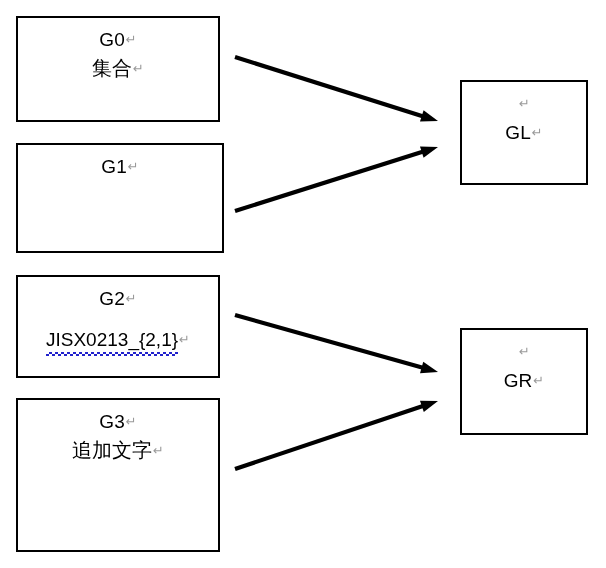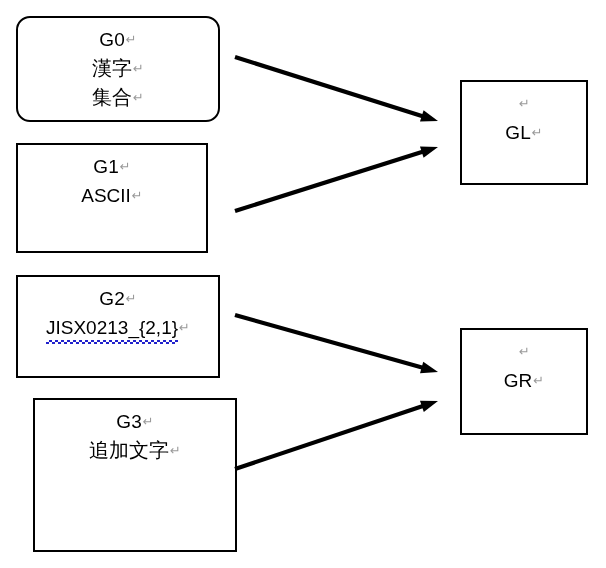--- a/index.html
+++ b/index.html
@@ -78,37 +78,35 @@
     width: 606px;
     height: 568px;
     pointer-events: none;
   }
 </style>
 </head>
 <body>
 
 <div id="canvas">
 
-  <div class="box" id="box-g0" style="left: 16px; top: 16px; width: 204px; height: 106px; border-radius: 14px;">
+  <div class="box" id="box-g0" style="left: 16px; top: 16px; width: 204px; height: 106px;">
     <span class="line"><span>G0</span><span class="pmark">↵</span></span>
-    <span class="line cjk"><span>漢字</span><span class="pmark">↵</span></span>
     <span class="line cjk"><span>集合</span><span class="pmark">↵</span></span>
   </div>
 
-  <div class="box" id="box-g1" style="left: 16px; top: 143px; width: 192px; height: 110px; align-items: center;">
+  <div class="box" id="box-g1" style="left: 16px; top: 143px; width: 208px; height: 110px; align-items: center;">
     <span class="line"><span>G1</span><span class="pmark">↵</span></span>
-    <span class="line"><span>ASCII</span><span class="pmark">↵</span></span>
   </div>
 
-  <div class="box" id="box-g2" style="left: 16px; top: 275px; width: 204px; height: 103px;">
+  <div class="box" id="box-g2" style="left: 16px; top: 275px; width: 204px; height: 103px; gap: 12px;">
     <span class="line"><span>G2</span><span class="pmark">↵</span></span>
     <span class="line"><span class="squiggle">JISX0213_{2,1}</span><span class="pmark">↵</span></span>
   </div>
 
-  <div class="box" id="box-g3" style="left: 16px; top: 398px; width: 204px; height: 154px; margin-left: 17px;">
+  <div class="box" id="box-g3" style="left: 16px; top: 398px; width: 204px; height: 154px;">
     <span class="line"><span>G3</span><span class="pmark">↵</span></span>
     <span class="line cjk"><span>追加文字</span><span class="pmark">↵</span></span>
   </div>
 
   <div class="box" id="box-gl" style="left: 460px; top: 80px; width: 128px; height: 105px;">
     <span class="line blank"><span></span><span class="pmark">↵</span></span>
     <span class="line"><span>GL</span><span class="pmark">↵</span></span>
   </div>
 
   <div class="box" id="box-gr" style="left: 460px; top: 328px; width: 128px; height: 107px;">

